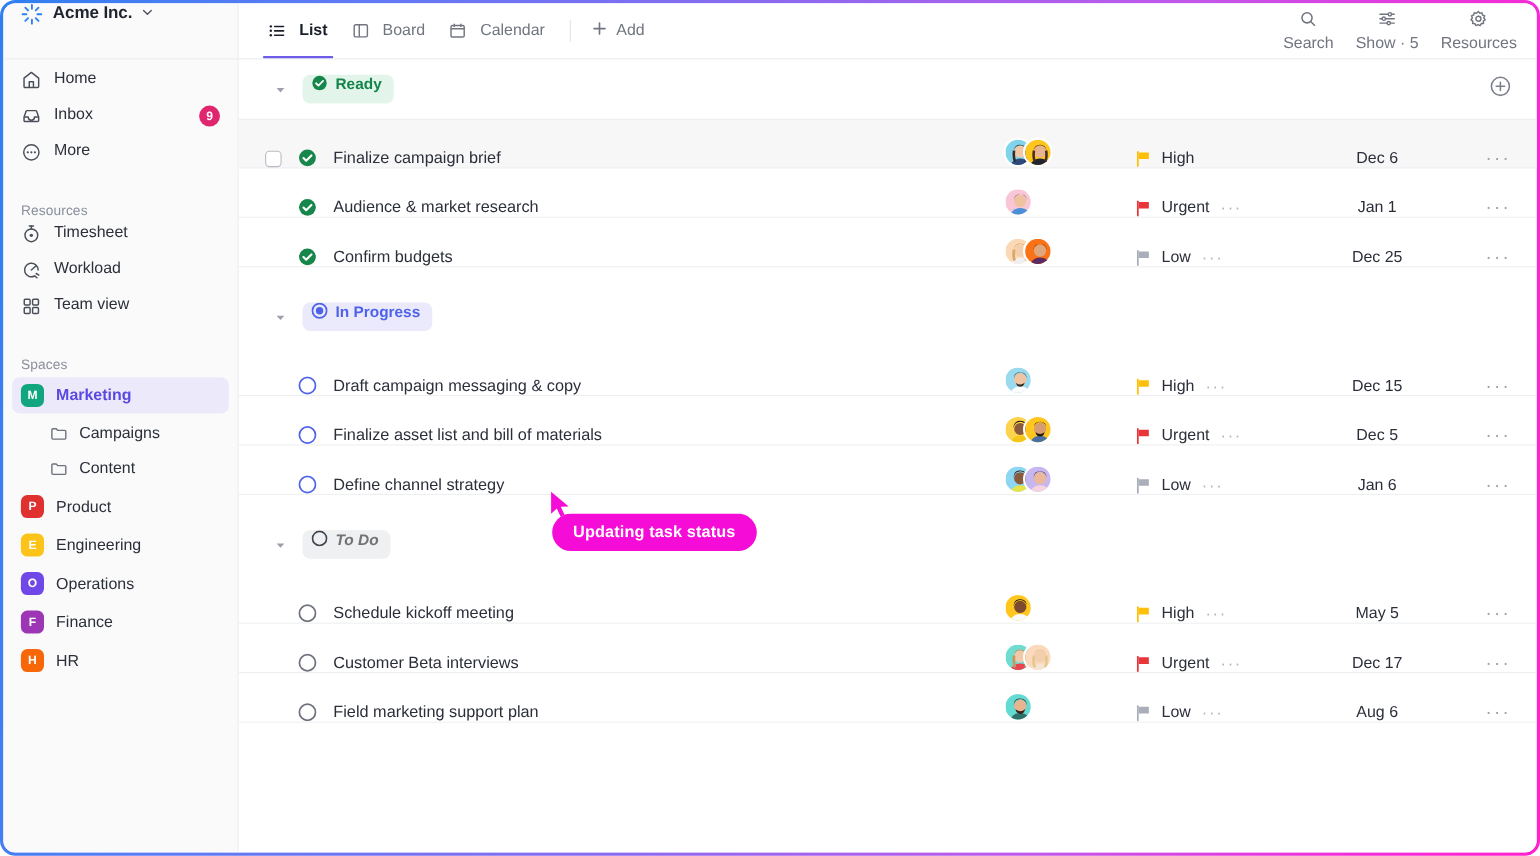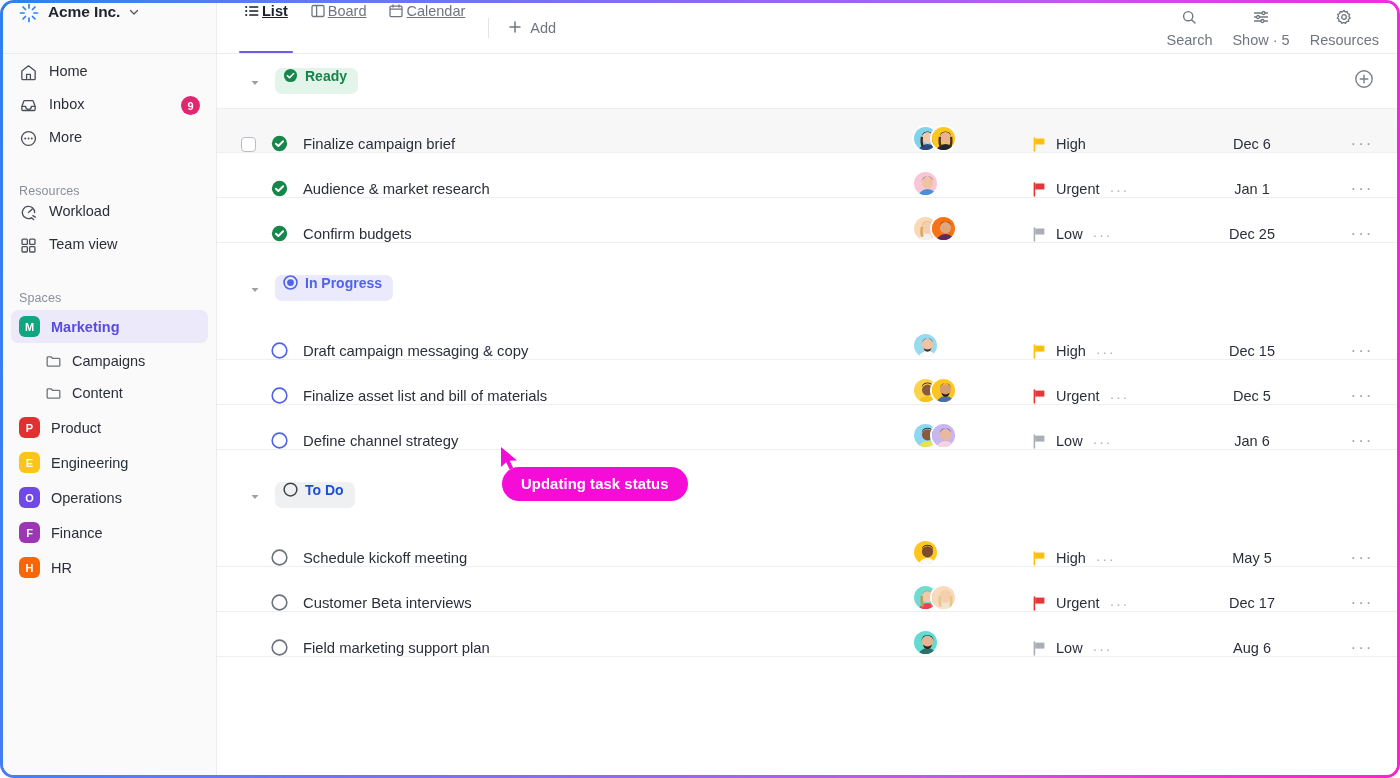--- a/index.html
+++ b/index.html
@@ -105,25 +105,24 @@
   #main { flex: 1; height: 100%; position: relative; background: #fff; }
 
   #toolbar {
     height: 51px;
     border-bottom: 1px solid #ececef;
     display: flex; align-items: center;
     padding: 0 18px 0 16px;
     position: relative;
   }
   .tab {
-    display: flex; align-items: flex-start; gap: 2px;
+    display: flex; align-items: center; gap: 12px;
     height: 50px; padding: 0 11px;
     font-size: 14.5px; color: #70757f;
     position: relative;
-    text-decoration: underline;
   }
   .tab .ico { width: 16px; height: 16px; flex:none; display:block; }
   .tab.active { color: #1b1f2a; font-weight: 700; }
   .tab.active::after {
     content: ""; position: absolute; left: 6px; right: 6px; bottom: 0;
     height: 2.5px; background: #6c5ce7; border-radius: 2px;
   }
   .tb-sep { width: 1px; height: 20px; background: #e3e4e8; margin: 0 12px; }
   .tb-add {
     display: flex; align-items: center; gap: 7px;
@@ -148,21 +147,21 @@
   .caret { width: 12px; height: 12px; margin-right: 14px; flex:none; display:block; }
   .status-chip {
     display: inline-flex; align-items: flex-start; gap: 7px;
     height: 26px; padding: 0 11px 0 8px;
     border-radius: 7px;
     font-size: 14px; font-weight: 700;
   }
   .status-chip .dot { width: 15px; height: 15px; flex:none; display:block; }
   .chip-ready    { background: #e3f5ea; color: #14844a; }
   .chip-progress { background: #ebeafc; color: #4f63e8; }
-  .chip-todo     { background: #eff0f2; color: #1d4ed8; }
+  .chip-todo     { background: #eff0f2; color: #737373; font-style: italic; }
   .add-circle { position: absolute; right: 22px; top: 50%; transform: translateY(-50%); }
 
   .row {
     height: 45px;
     display: flex; align-items: flex-end;
     border-bottom: 1px solid #eeeff1;
     position: relative;
     padding-left: 24px;
   }
   .row.hovered { background: #f7f7f8; border-top: 1px solid #eeeff1; }
@@ -269,20 +268,31 @@
           </svg>
         </span>
         <span>More</span>
       </div>
     </div>
 
     <div class="section-label">Resources</div>
     <div class="nav-list" style="padding-top:0">
       <div class="nav-item">
         <span class="ico">
+          <svg viewBox="0 0 20 20" width="19" height="19" fill="none" stroke="#4a4f5a" stroke-width="1.4">
+            <circle cx="10" cy="11.5" r="6.1"></circle>
+            <path d="M8 2.6 h4" stroke-linecap="round"></path>
+            <path d="M10 2.6 V5.3" stroke-linecap="round"></path>
+            <circle cx="10" cy="11.5" r="1.6" fill="#4a4f5a" stroke="none"></circle>
+          </svg>
+        </span>
+        <span>Timesheet</span>
+      </div>
+      <div class="nav-item">
+        <span class="ico">
           <svg viewBox="0 0 20 20" width="19" height="19" fill="none" stroke="#4a4f5a" stroke-width="1.4" stroke-linecap="round">
             <path d="M16.5 10a6.5 6.5 0 1 0-3.4 5.7"></path>
             <path d="M10 10 L14 6.3"></path>
             <path d="M14.6 13.3 L17.2 14.8 M13.4 15.8 L15.4 17.4"></path>
           </svg>
         </span>
         <span>Workload</span>
       </div>
       <div class="nav-item">
         <span class="ico">

